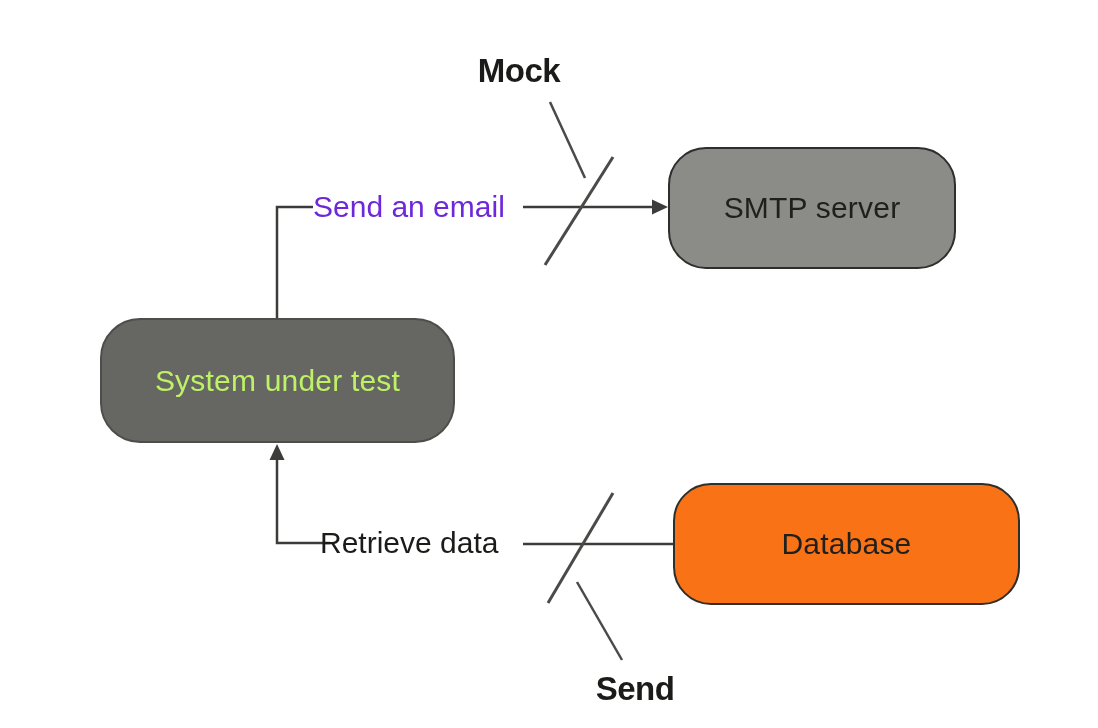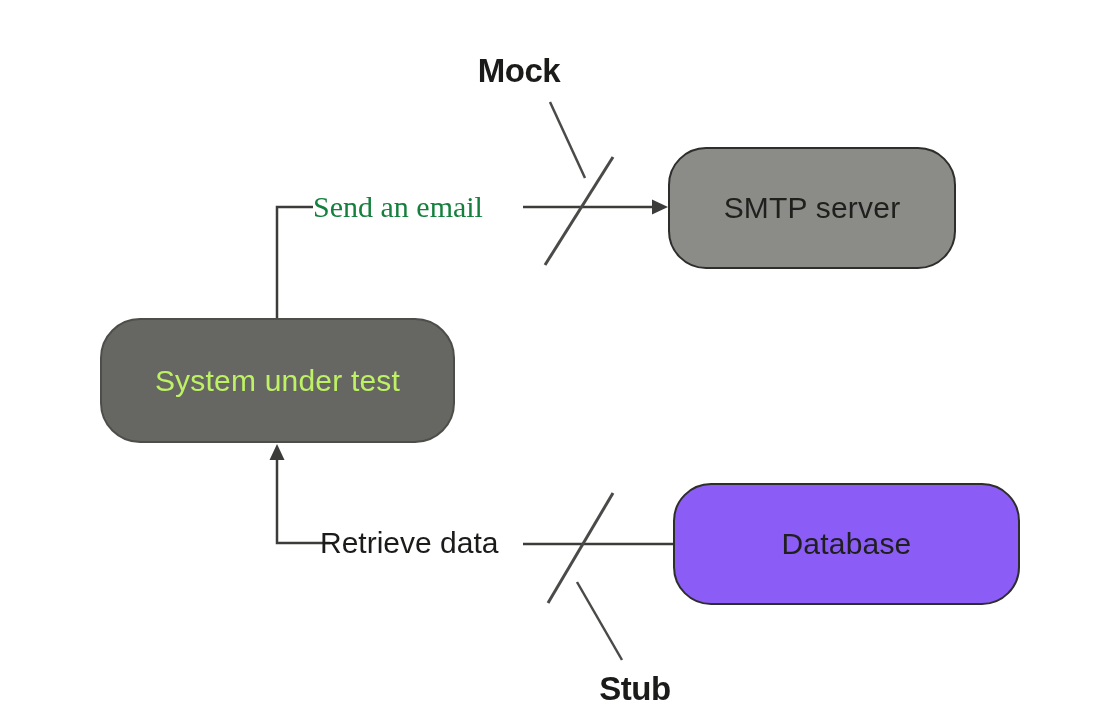--- a/index.html
+++ b/index.html
@@ -96,25 +96,25 @@
   </svg>
 
   <div class="node node-sut" style="background-color: rgb(102, 102, 99); border-color: rgb(77, 77, 74); color: #bef264;">
     <span>System under test</span>
   </div>
 
   <div class="node node-smtp" style="background-color: rgb(139, 139, 135); border-color: rgb(46, 46, 44); color: rgb(31, 31, 29);">
     <span>SMTP server</span>
   </div>
 
-  <div class="node node-db" style="background-color: #8b5cf6; border-color: rgb(46, 46, 44); color: rgb(31, 31, 29); text-align: center;">
+  <div class="node node-db" style="background-color: #f97316; border-color: rgb(46, 46, 44); color: rgb(31, 31, 29); text-align: center;">
     <span>Database</span>
   </div>
 
-  <div class="edge-label edge-label-send" style="color: #15803d; font-family: Liberation Serif, serif;">Send an email</div>
+  <div class="edge-label edge-label-send" style="color: #6d28d9;">Send an email</div>
 
   <div class="edge-label edge-label-retrieve" style="color: rgb(27, 27, 25);">Retrieve data</div>
 
   <div class="annotation annotation-mock" style="color: rgb(27, 27, 25);">Mock</div>
 
-  <div class="annotation annotation-stub" style="color: rgb(27, 27, 25);">Stub</div>
+  <div class="annotation annotation-stub" style="color: rgb(27, 27, 25);">Send</div>
 
 </div>
 
 </body></html>

